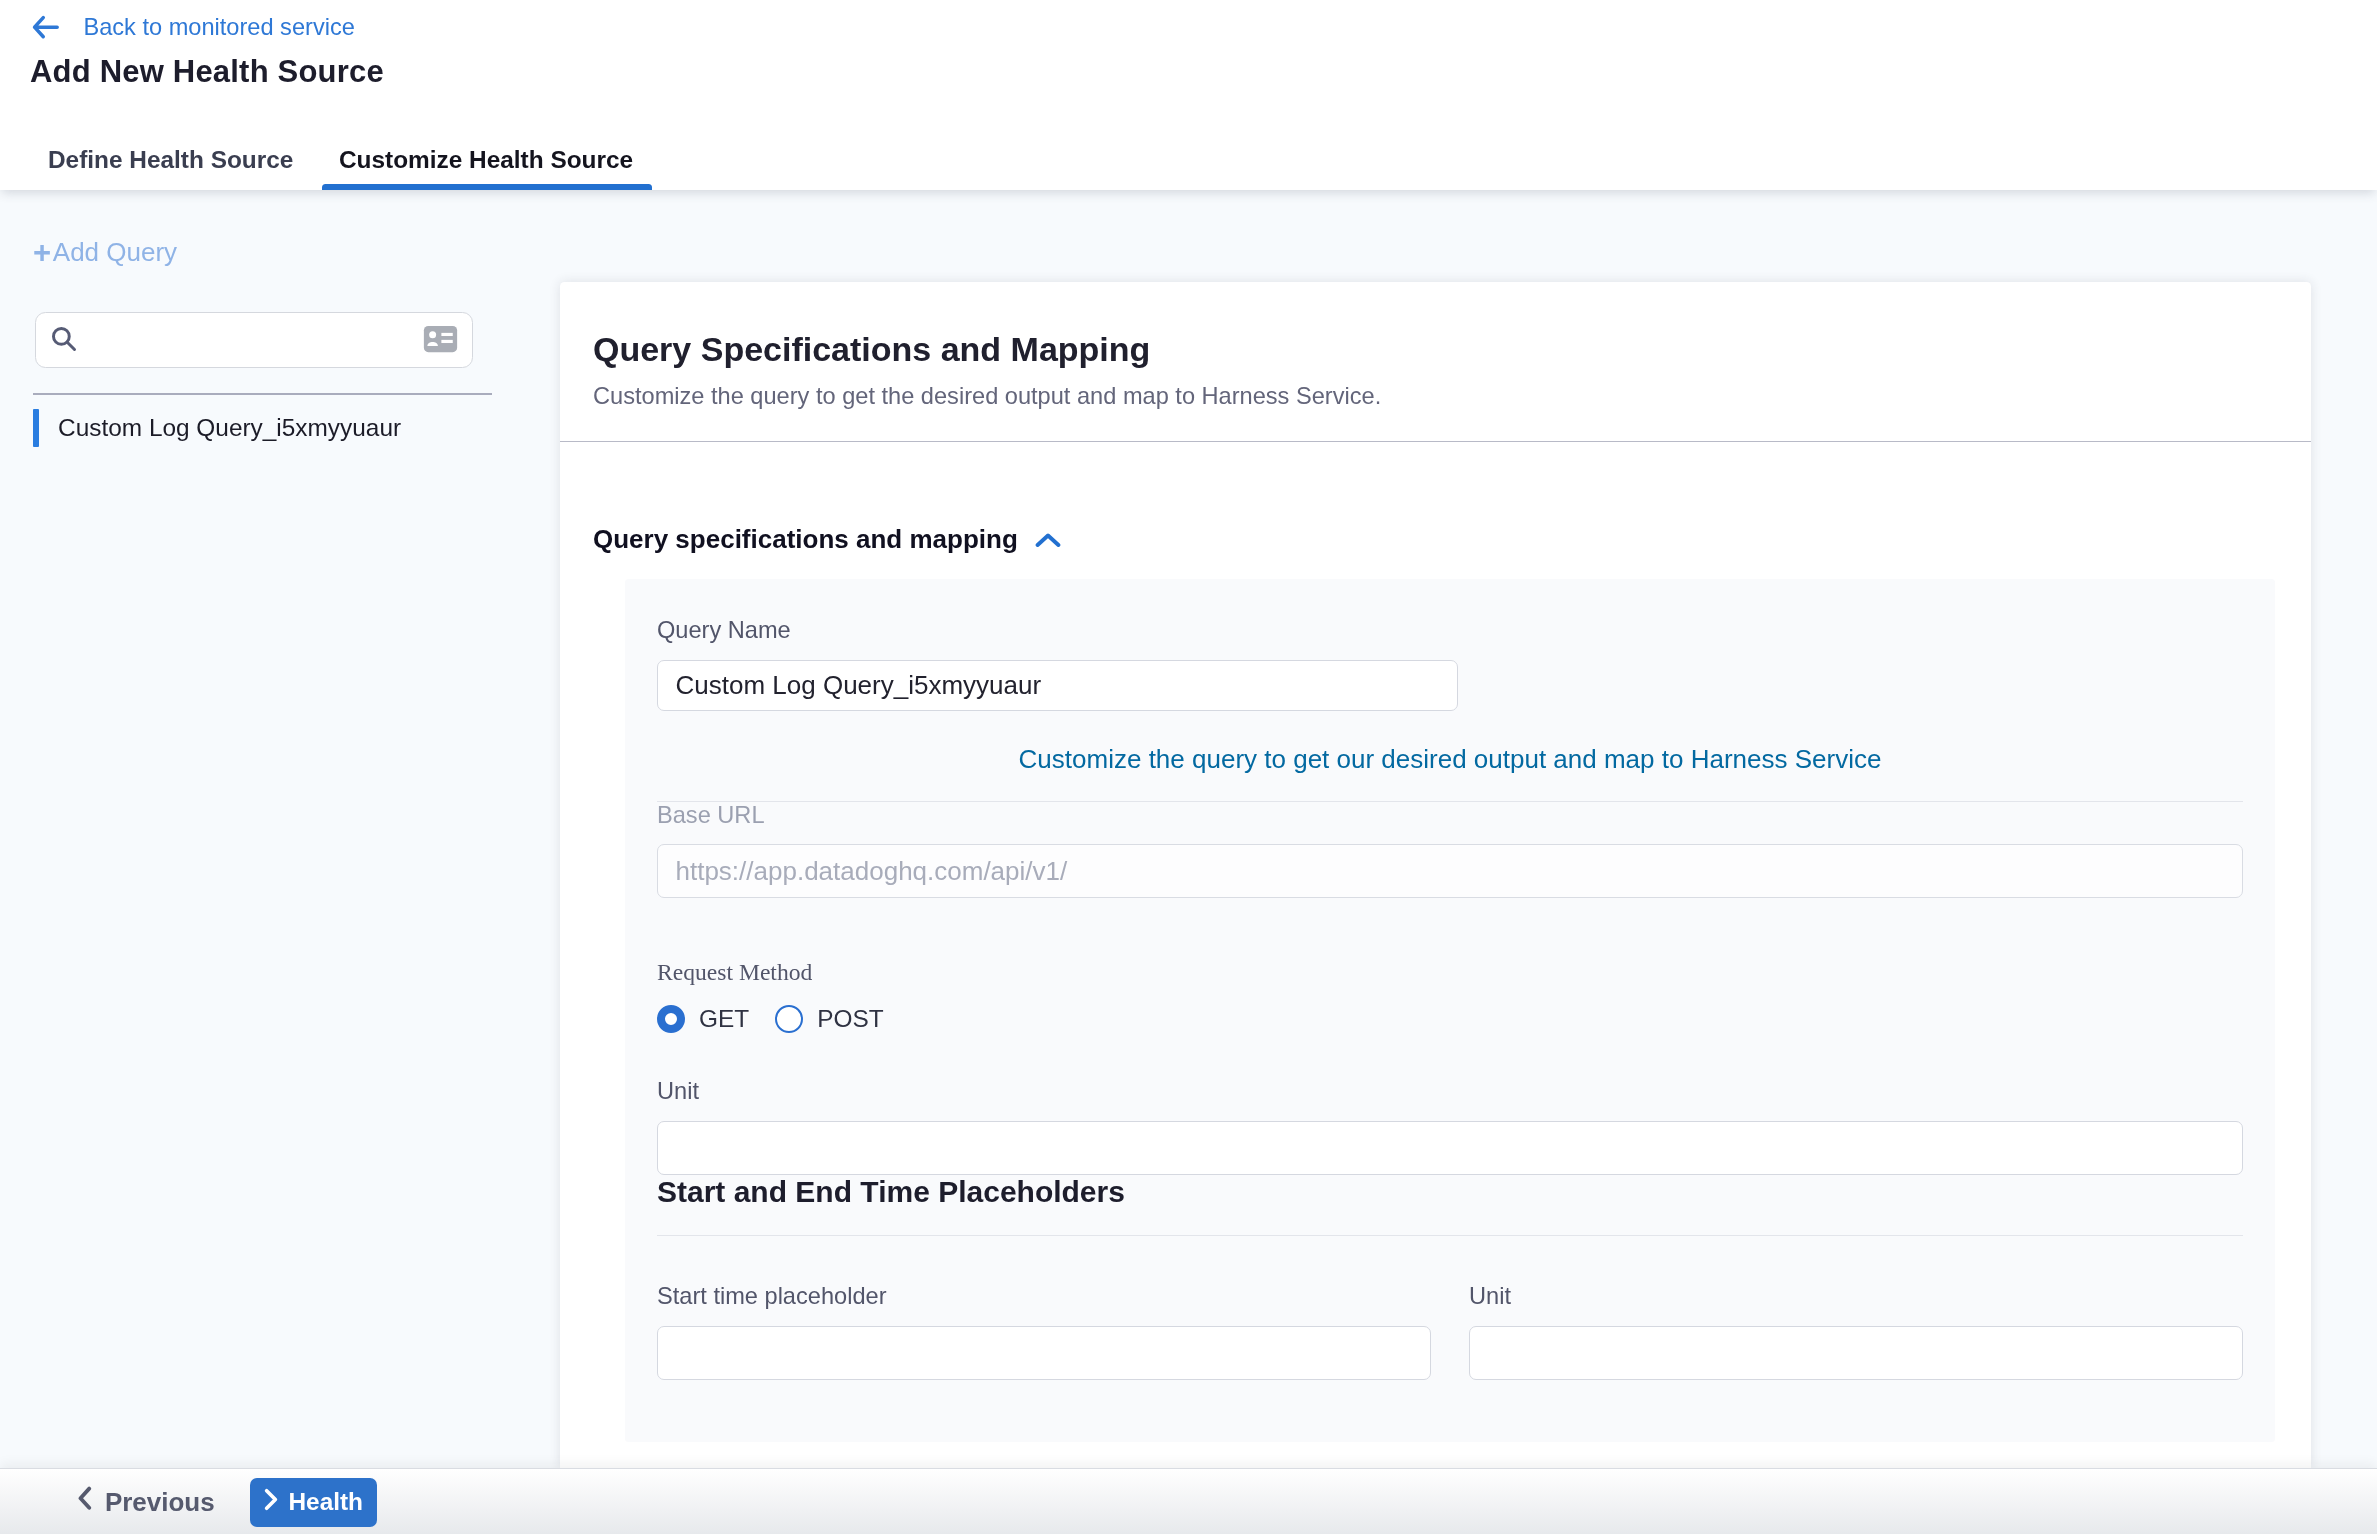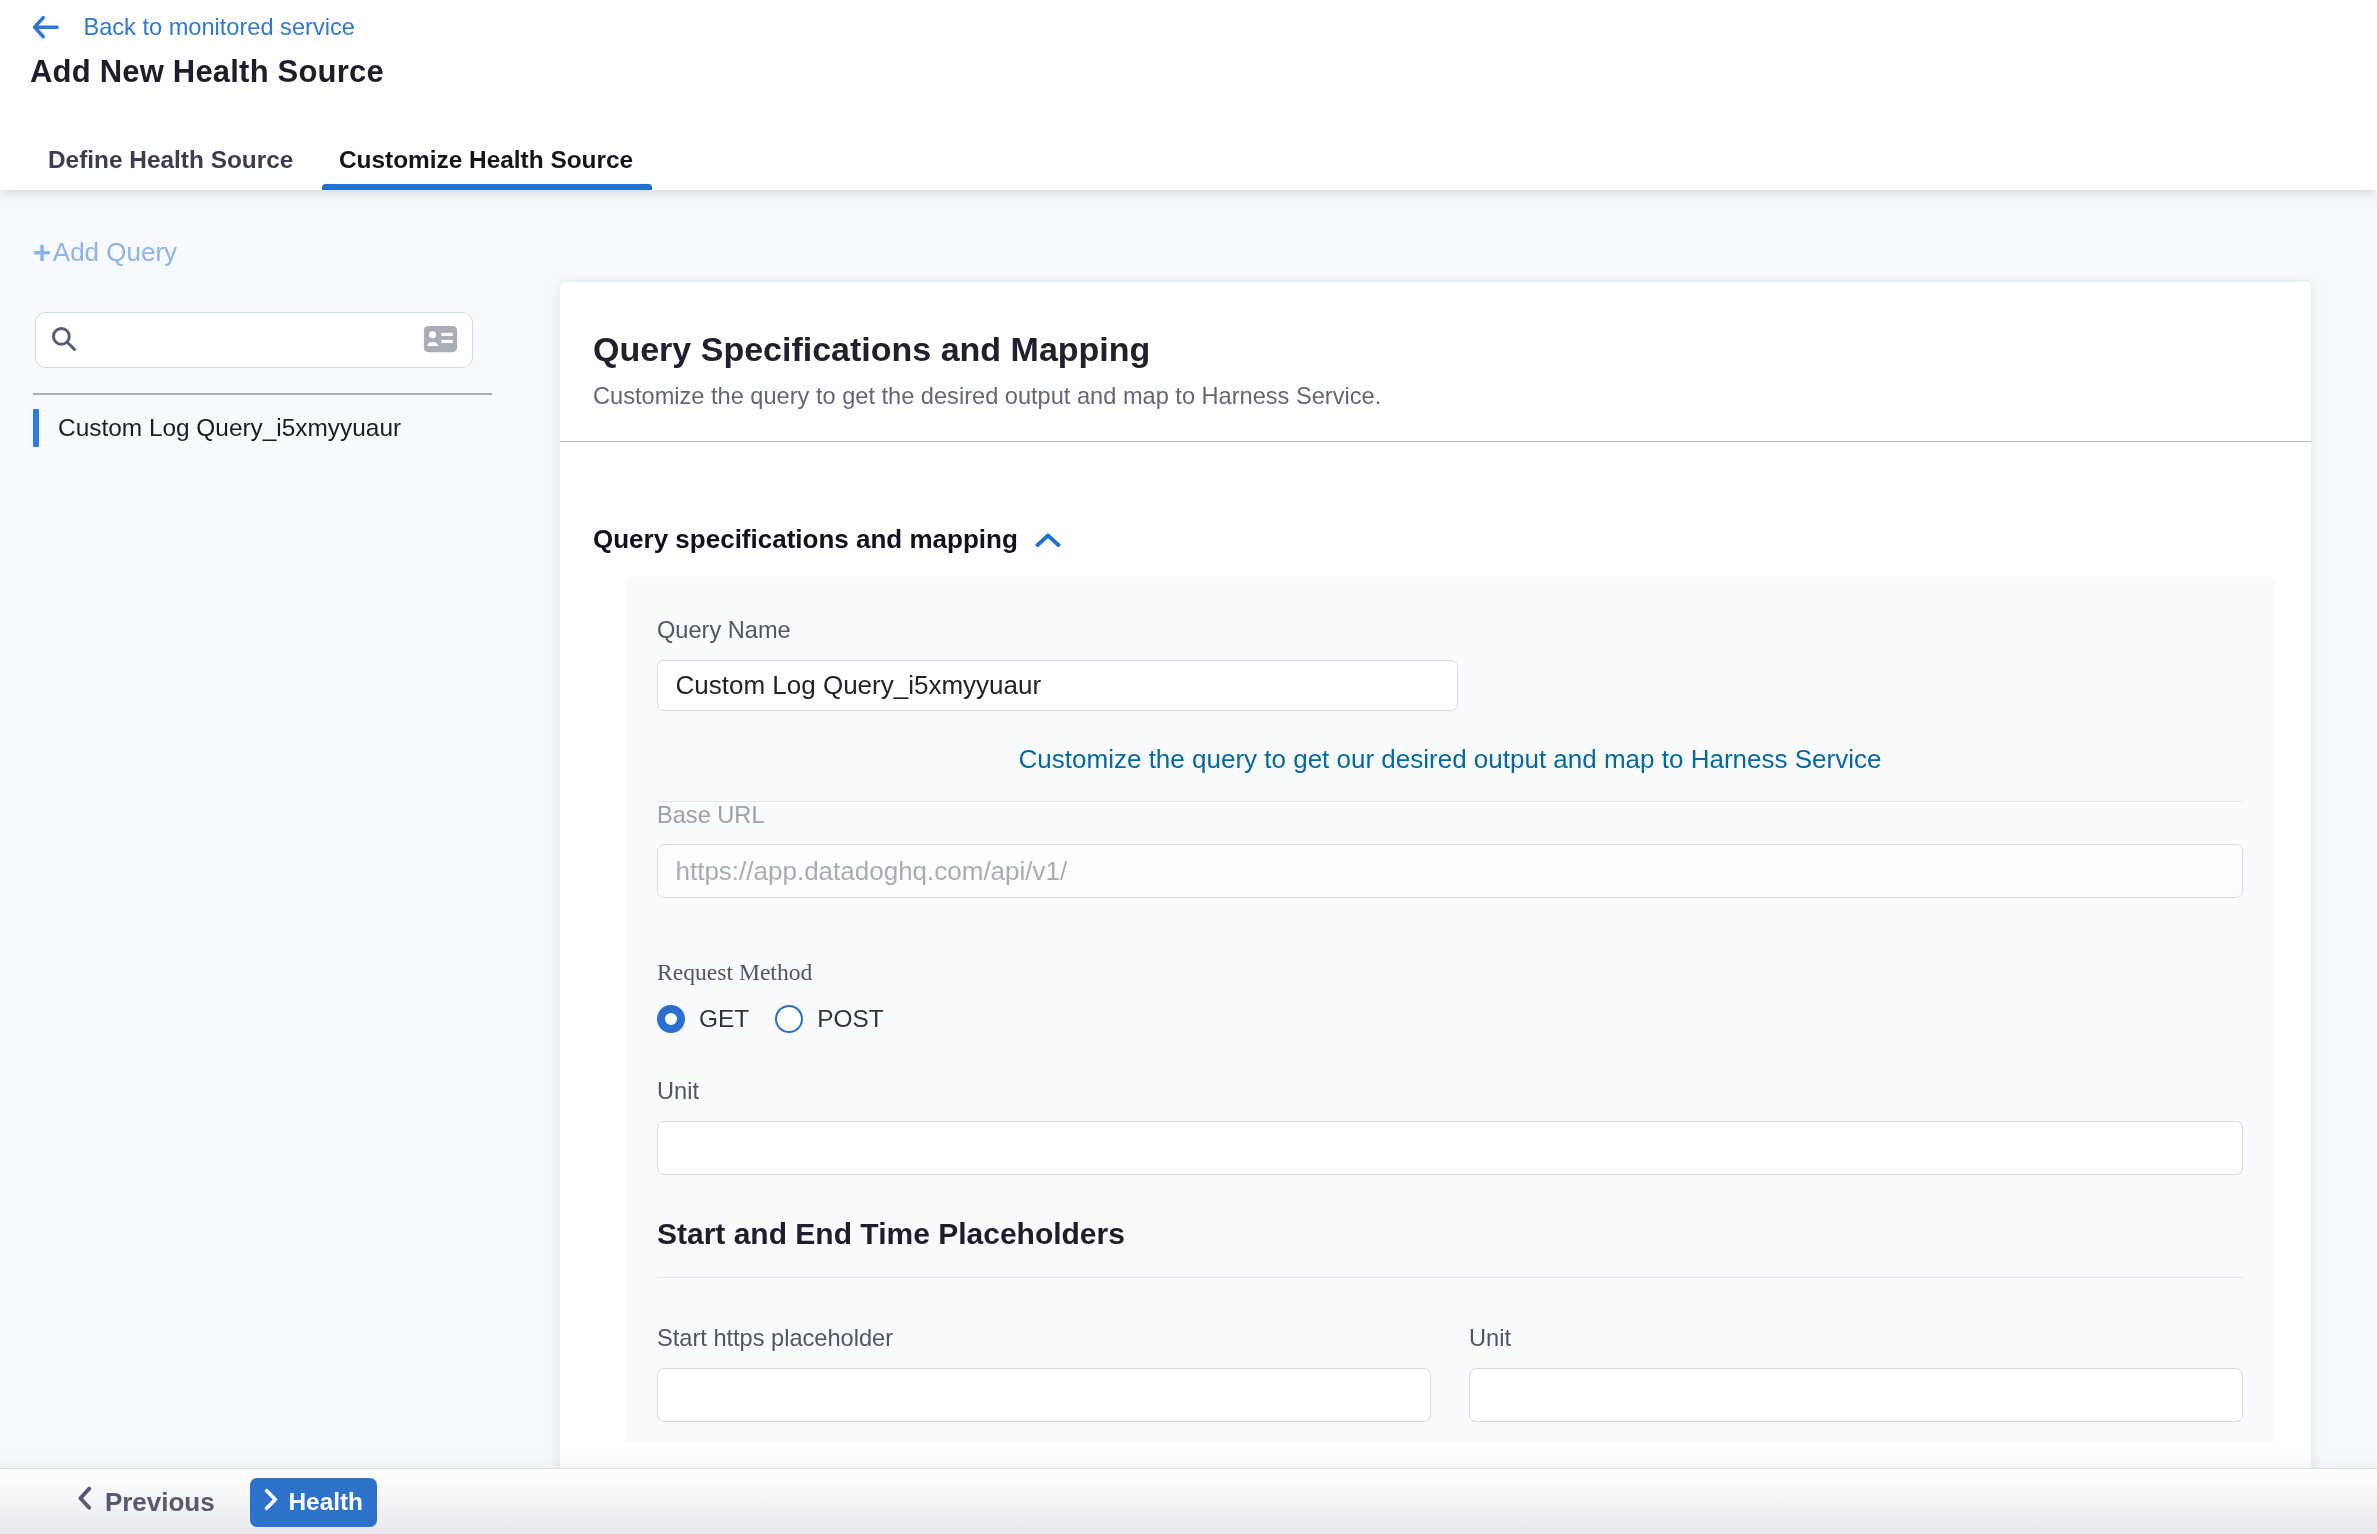--- a/index.html
+++ b/index.html
@@ -124,21 +124,21 @@
 
   .radio-row { margin-top: 19px; display: flex; align-items: center; gap: 26px; }
   .radio-opt { display: flex; align-items: center; gap: 14px; cursor: pointer; }
   .radio-circle {
     width: 28px; height: 28px; border-radius: 50%; background: #ffffff; flex: none;
   }
   .radio-circle.checked { border: 8.7px solid #2a6fd0; }
   .radio-circle.unchecked { border: 2.6px solid #2a6fd0; }
   .radio-label { font-size: 24.4px; color: #2f3242; }
 
-  .sub-heading { margin-top: 42px; font-size: 30px; font-weight: 700; color: #1d1d2c; }
+  .sub-heading { font-size: 30px; font-weight: 700; color: #1d1d2c; }
 
   .two-col { margin-top: 47px; display: flex; gap: 38px; }
   .col { width: 783px; }
   .select-box {
     margin-top: 15.7px; height: 54px; width: 100%;
     background: #ffffff; border: 1.7px solid #d5d8e0; border-radius: 7px;
     display: flex; align-items: center; padding: 0 17.5px; cursor: pointer;
   }
 
   
@@ -260,21 +260,21 @@
 
       <div class="field-label" style="margin-top:45px;">Unit</div>
       <input class="text-input input-full" type="text" value="" style="">
 
       <div class="sub-heading">Start and End Time Placeholders</div>
 
       <div class="panel-divider"></div>
 
       <div class="two-col">
         <div class="col">
-          <div class="field-label">Start https placeholder</div>
+          <div class="field-label">Start time placeholder</div>
           <input class="text-input input-full" type="text" value="" style="">
         </div>
         <div class="col">
           <div class="field-label">Unit</div>
           <div class="select-box">
             
             
           </div>
         </div>
       </div>

